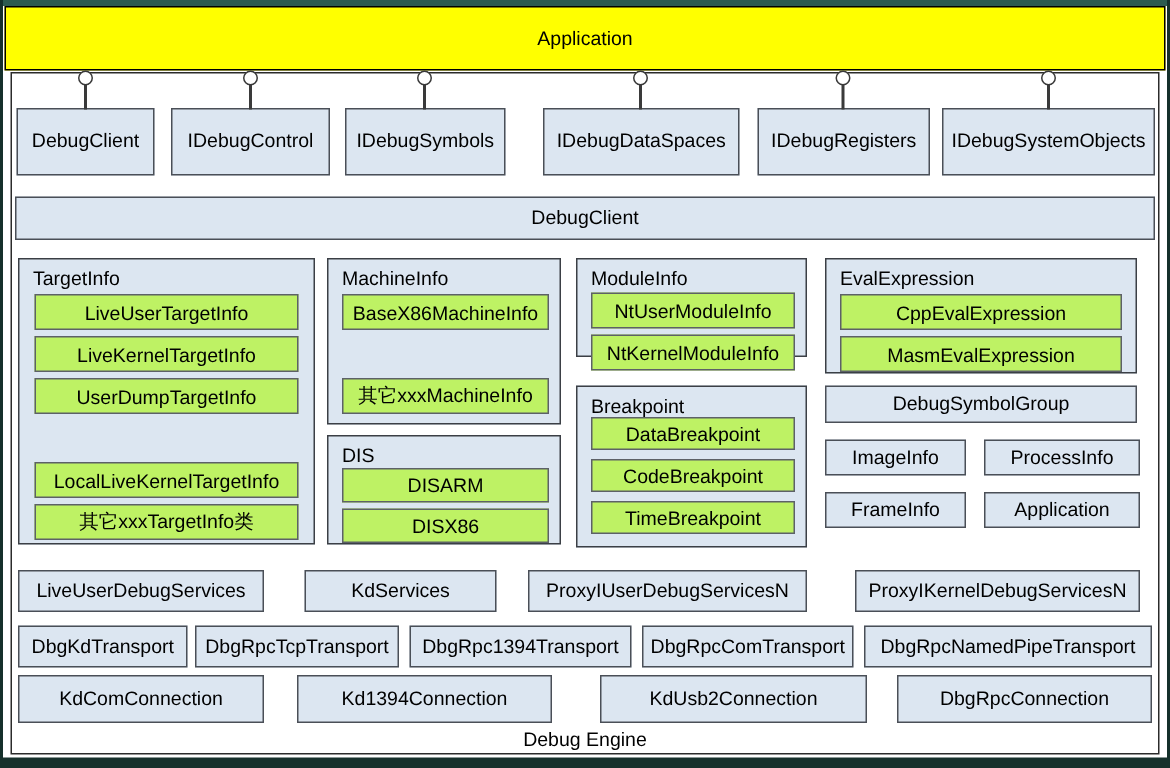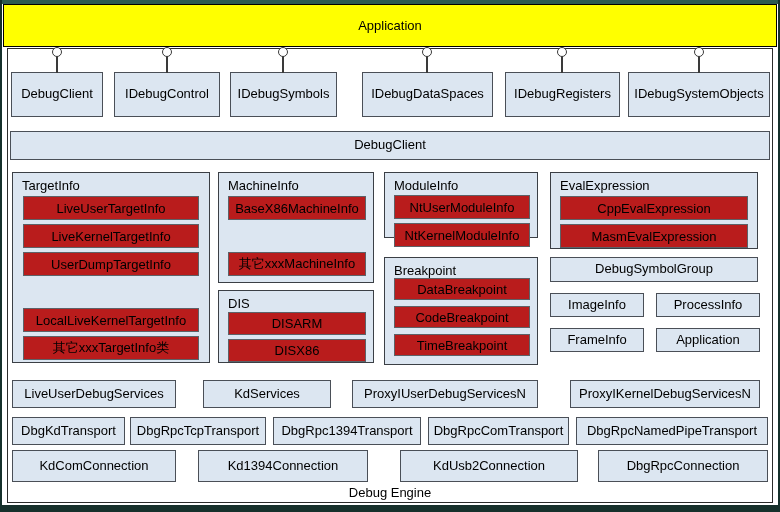--- a/index.html
+++ b/index.html
@@ -23,21 +23,21 @@
   .conn{position:absolute;top:47px;width:0;height:26px;z-index:3;}
   .c-line{position:absolute;left:-1px;top:5px;width:2px;height:21px;background:#3a3a3a;}
   .c-circ{position:absolute;left:-5px;top:0;width:10px;height:10px;border-radius:50%;
           background:#fff;border:1.5px solid #3a3a3a;}
 
   .box{position:absolute;background:#dce6f1;border:1.5px solid #4a4f57;
        display:flex;align-items:center;justify-content:center;font-size:13px;
        text-align:center;line-height:1.1;z-index:2;}
   .group{position:absolute;background:#dce6f1;border:1px solid #3b3f45;z-index:2;}
   .group-title{position:absolute;left:9px;top:5px;font-size:13px;}
-  .gitem{position:absolute;background:#b91c1c;border:1.6px solid #5d6167;
+  .gitem{position:absolute;background:#bef264;border:1.6px solid #5d6167;
          display:flex;align-items:center;justify-content:center;font-size:13px;}
 
   .engine-label{position:absolute;left:0;top:485px;width:780px;text-align:center;
                 font-size:13px;z-index:2;}
 </style>
 </head>
 <body>
 
 <div class="page">
 

